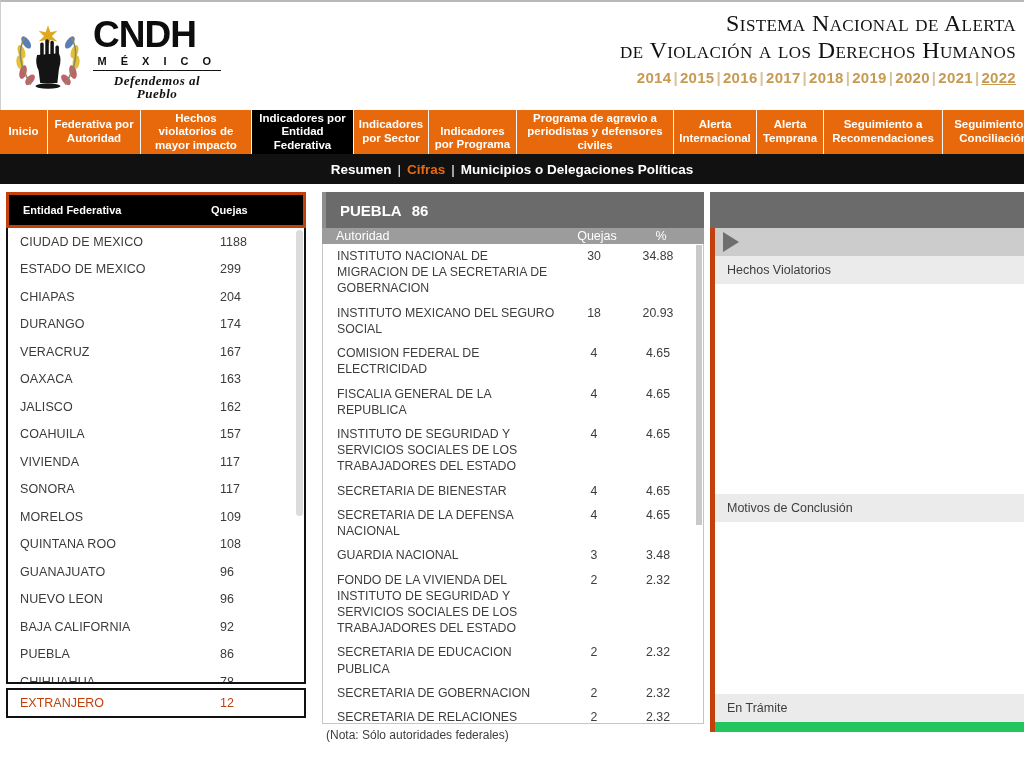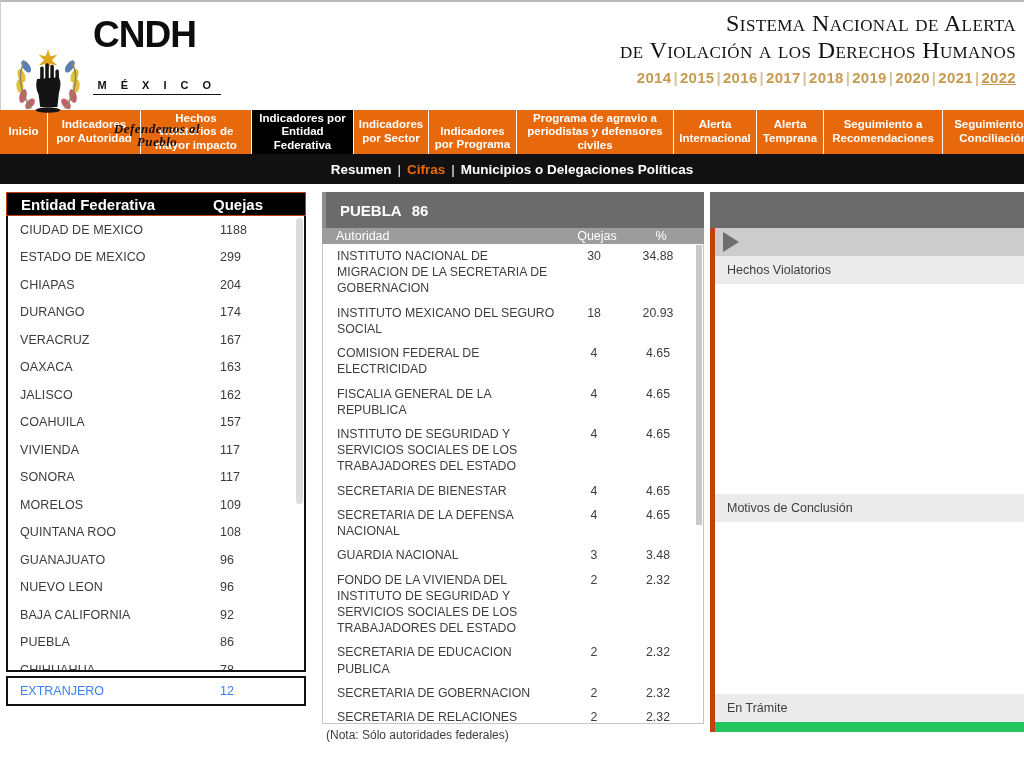--- a/index.html
+++ b/index.html
@@ -25,21 +25,21 @@
     background: #fff;
   }
   .logo-wrap {
     position: absolute;
     left: 8px; top: 14px;
     display: flex;
     align-items: center;
     gap: 6px;
   }
   .logo-mark { width: 78px; height: 78px; flex: 0 0 78px; }
-  .logo-text { display: flex; flex-direction: column; line-height: 1; gap: 24px; }
+  .logo-text { display: flex; flex-direction: column; line-height: 1; }
   .logo-cndh {
     font-family: "Liberation Sans", sans-serif;
     font-weight: bold;
     font-size: 37px;
     letter-spacing: -1px;
     color: #0d0d0d;
   }
   .logo-mexico {
     font-family: "Liberation Sans", sans-serif;
     font-weight: bold;
@@ -148,27 +148,27 @@
 
   
   .left-panel {
     position: absolute;
     left: 6px; top: 8px;
     width: 300px;
   }
   .lp-head {
     background: #000000;
     color: #ffffff;
-    height: 24px;
-    display: flex;
-    align-items: center;
-    font-size: 15px;
+    height: 36px;
+    display: flex;
+    align-items: center;
+    font-size: 11px;
     font-weight: bold;
     padding: 0 14px;
-    border: 1px solid #c2410c;
+    border: 3px solid #c2410c;
   }
   .lp-head .h1 { flex: 1; }
   .lp-head .h2 { width: 78px; text-align: left; }
   .lp-list-wrap {
     border: 2px solid #111;
     border-top: none;
     height: 456px;
     overflow: hidden;
     position: relative;
     background: #fff;
@@ -204,21 +204,21 @@
     border-radius: 4px;
   }
   .lp-foot {
     border: 2px solid #111;
     height: 30px;
     margin-top: 4px;
     display: flex;
     align-items: center;
     padding: 0 12px;
     font-size: 12.5px;
-    color: #3b82f6;
+    color: #c2410c;
     background: #fff;
   }
   .lp-foot .name { flex: 1; }
   .lp-foot .val { width: 78px; text-align: left; padding-left: 6px; }
 
   
   .center-panel {
     position: absolute;
     left: 322px; top: 8px;
     width: 382px;
@@ -385,21 +385,21 @@
       <div class="title-line">de Violación a los Derechos Humanos</div>
       <div class="years" id="year-links"><span class="yr">2014</span><span class="sep">|</span><span class="yr">2015</span><span class="sep">|</span><span class="yr">2016</span><span class="sep">|</span><span class="yr">2017</span><span class="sep">|</span><span class="yr">2018</span><span class="sep">|</span><span class="yr">2019</span><span class="sep">|</span><span class="yr">2020</span><span class="sep">|</span><span class="yr">2021</span><span class="sep">|</span><span class="yr active">2022</span></div>
     </div>
   </div>
 
   <div class="nav" id="main-nav">
       <div class="nav-item" style="width: 48px; flex: 0 0 48px;">
         <span>Inicio</span>
       </div>
       <div class="nav-item" style="width: 93px; flex: 0 0 93px;">
-        <span>Indicadores por Autoridad</span>
+        <span>Federativa por Autoridad</span>
       </div>
       <div class="nav-item" style="width: 111px; flex: 0 0 111px;">
         <span>Hechos violatorios de mayor impacto</span>
       </div>
       <div class="nav-item active" style="width: 102px; flex: 0 0 102px;">
         <span>Indicadores por Entidad Federativa</span>
       </div>
       <div class="nav-item" style="width: 75px; flex: 0 0 75px;">
         <span>Indicadores por Sector</span>
       </div>

